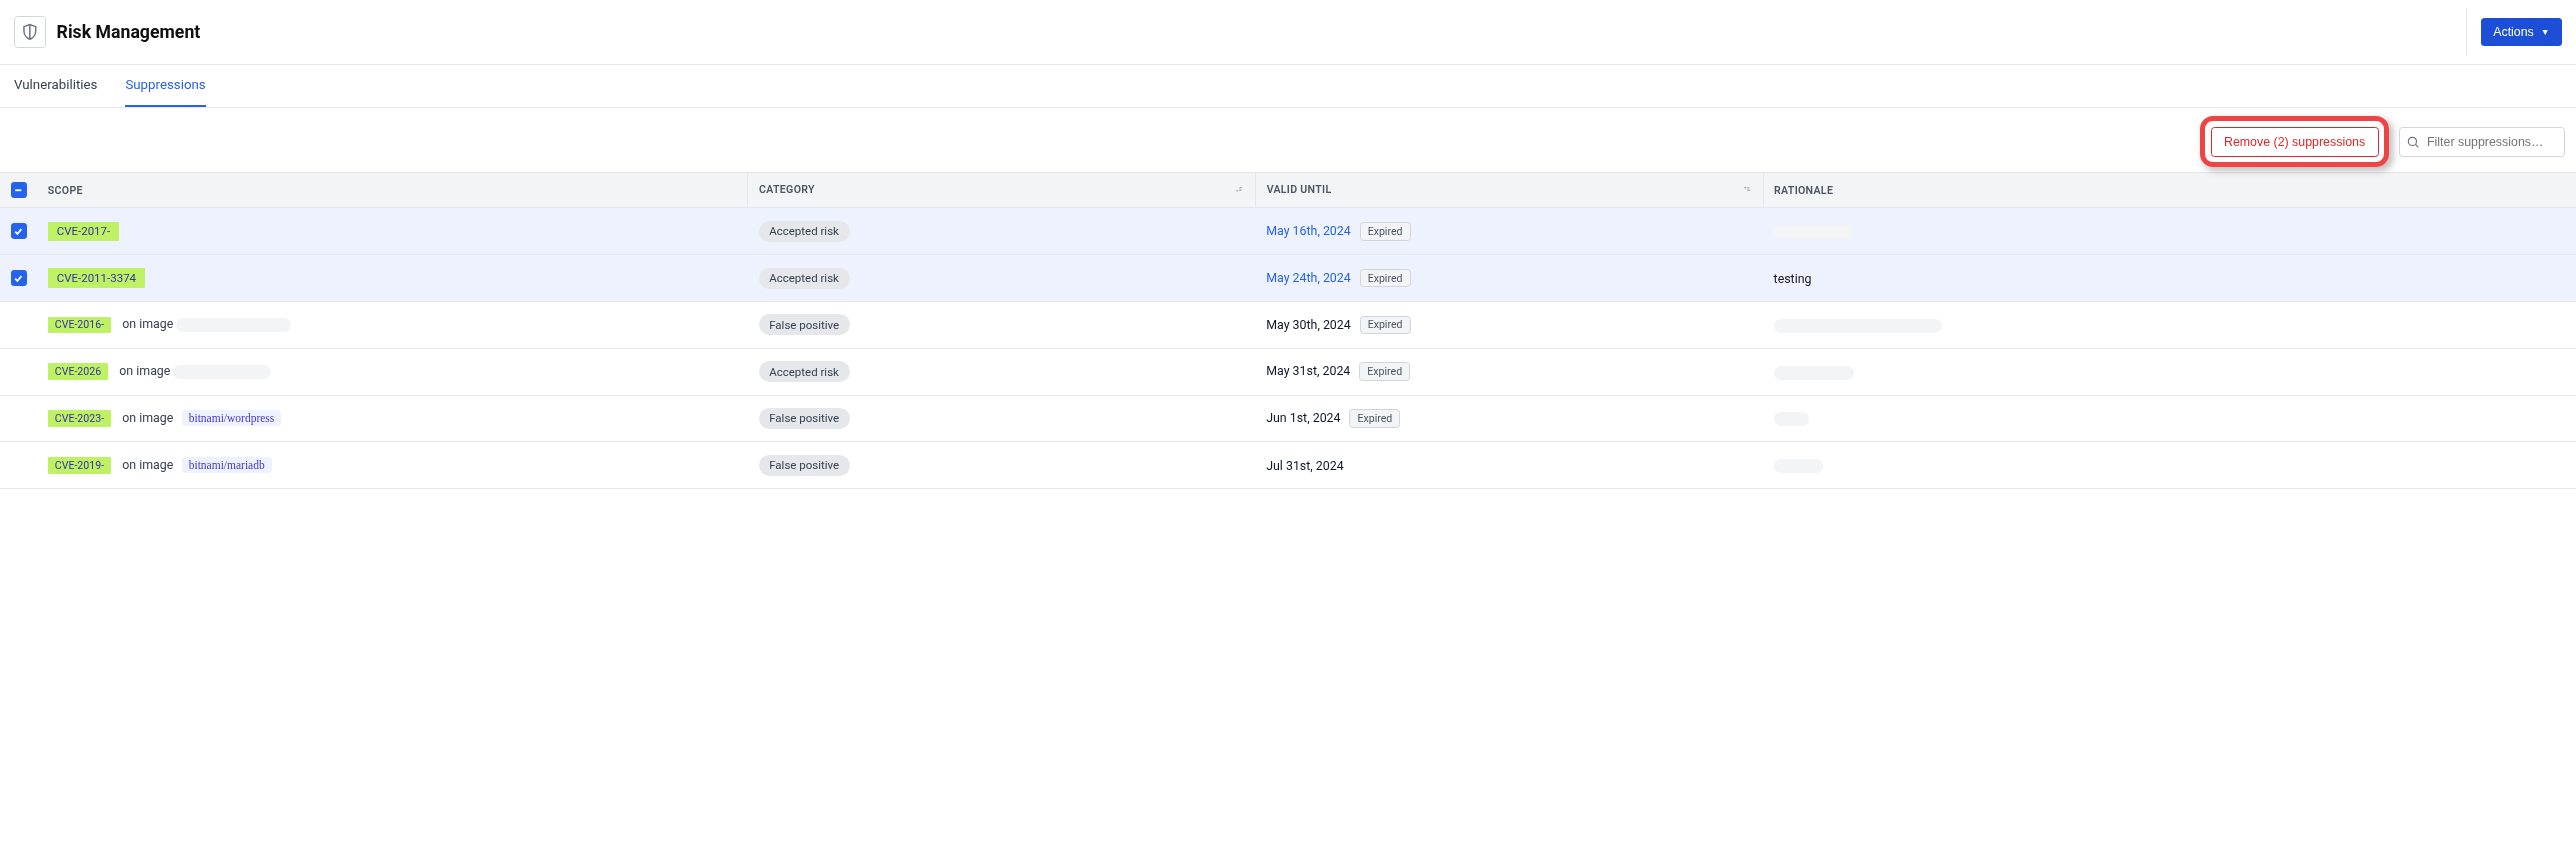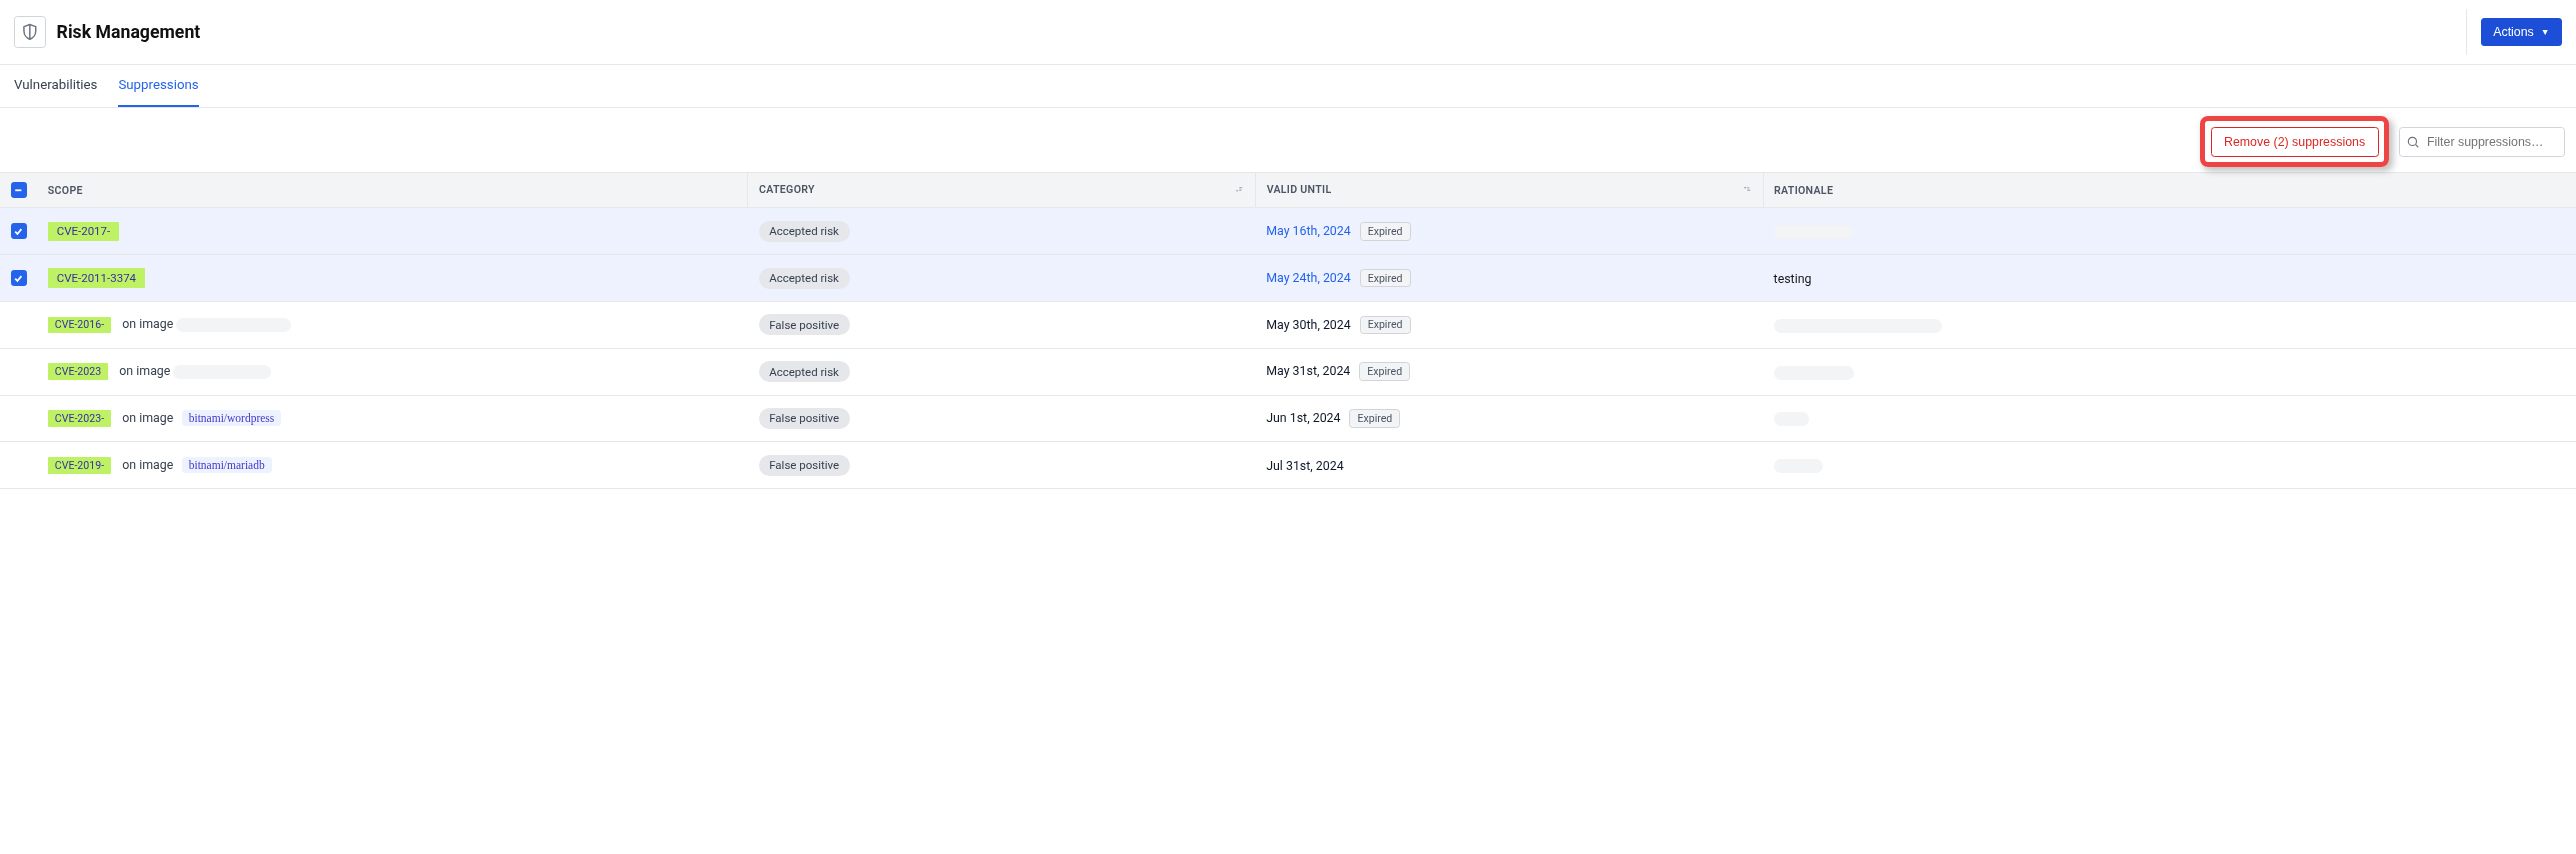--- a/index.html
+++ b/index.html
@@ -8,27 +8,27 @@
 
 .header { display: flex; align-items: center; justify-content: space-between; padding: 8.9px 14px; border-bottom: 0.9px solid #e5e7eb; }
 .header-left { display: flex; align-items: center; gap: 10.6px; }
 .shield-box { width: 32px; height: 32px; border: 0.9px solid #d1d5db; border-radius: 3.5px; display: flex; align-items: center; justify-content: center; color: #6b7280; }
 .page-title { font-size: 17.7px; font-weight: 700; color: #111; }
 .header-right { border-left: 0.9px solid #e5e7eb; padding-left: 14px; height: 46px; display: flex; align-items: center; }
 .actions-btn { background: #1d4ed8; color: #fff; border: none; border-radius: 3.5px; padding: 7px 12.4px; font-size: 12.4px; font-weight: 500; display: flex; align-items: center; gap: 7px; cursor: pointer; }
 .actions-btn .caret { font-size: 8.9px; }
 
 
-.tabs { display: flex; gap: 21px; padding: 0 14px; border-bottom: 0.9px solid #e5e7eb; }
+.tabs { display: flex; gap: 28px; padding: 0 14px; border-bottom: 0.9px solid #e5e7eb; }
 .tab { padding: 12.4px 0; font-size: 13.3px; color: #374151; cursor: pointer; border-bottom: 2.7px solid transparent; }
 .tab.active { color: #2563eb; border-bottom-color: #2563eb; }
 
 
 .toolbar { display: flex; justify-content: flex-end; align-items: center; gap: 10.6px; padding: 8.9px 10.6px 5.3px; }
-.remove-highlight { border: 5.3px solid #ef4444; border-radius: 8px; padding: 5.3px; box-shadow: 3.5px 3.5px 7px rgba(0,0,0,0.25); }
+.remove-highlight { border: 5.3px solid #ef4444; border-radius: 13px; padding: 5.3px; box-shadow: 3.5px 3.5px 7px rgba(0,0,0,0.25); }
 .remove-btn { background: #fff; color: #dc2626; border: 0.9px solid #dc2626; border-radius: 3.5px; padding: 7px 12.4px; font-size: 12.4px; cursor: pointer; }
 .search-wrap { position: relative; display: flex; align-items: center; }
 .search-wrap svg { position: absolute; left: 7px; color: #6b7280; }
 .search-input { width: 166px; padding: 7px 8.9px 7px 26.6px; border: 0.9px solid #d1d5db; border-radius: 3.5px; font-size: 12.4px; }
 
 
 .tbl { width: 100%; border-collapse: collapse; }
 .tbl thead th { background: #f3f4f6; border-top: 0.9px solid #e5e7eb; border-bottom: 0.9px solid #e5e7eb; text-align: left; padding: 8.9px 10.6px; font-size: 10.6px; font-weight: 600; color: #4b5563; letter-spacing: 0.3px; }
 .tbl thead th.col-div { border-left: 0.9px solid #e5e7eb; }
 .sort-icon { float: right; color: #9ca3af; }
@@ -160,21 +160,21 @@
       </tr>
       <tr>
         <td class="td-chk"></td>
         <td><span class="cve-chip small">CVE-2016-</span> <span class="scope-text">on image</span> <span class="redact" style="width:115px"></span></td>
         <td><span class="cat-badge">False positive</span></td>
         <td><span class="date-plain">May 30th, 2024</span><span class="exp-badge">Expired</span></td>
         <td><span class="redact" style="width:168px"></span></td>
       </tr>
       <tr>
         <td class="td-chk"></td>
-        <td><span class="cve-chip small">CVE-2023</span> <span class="scope-text">on image</span> <span class="redact" style="width:98px"></span></td>
+        <td><span class="cve-chip small">CVE-2026</span> <span class="scope-text">on image</span> <span class="redact" style="width:98px"></span></td>
         <td><span class="cat-badge">Accepted risk</span></td>
         <td><span class="date-plain">May 31st, 2024</span><span class="exp-badge">Expired</span></td>
         <td><span class="redact" style="width:80px"></span></td>
       </tr>
       <tr>
         <td class="td-chk"></td>
         <td><span class="cve-chip small">CVE-2023-</span> <span class="scope-text">on image</span> <span class="img-chip">bitnami/wordpress</span></td>
         <td><span class="cat-badge">False positive</span></td>
         <td><span class="date-plain">Jun 1st, 2024</span><span class="exp-badge">Expired</span></td>
         <td><span class="redact" style="width:35px"></span></td>

